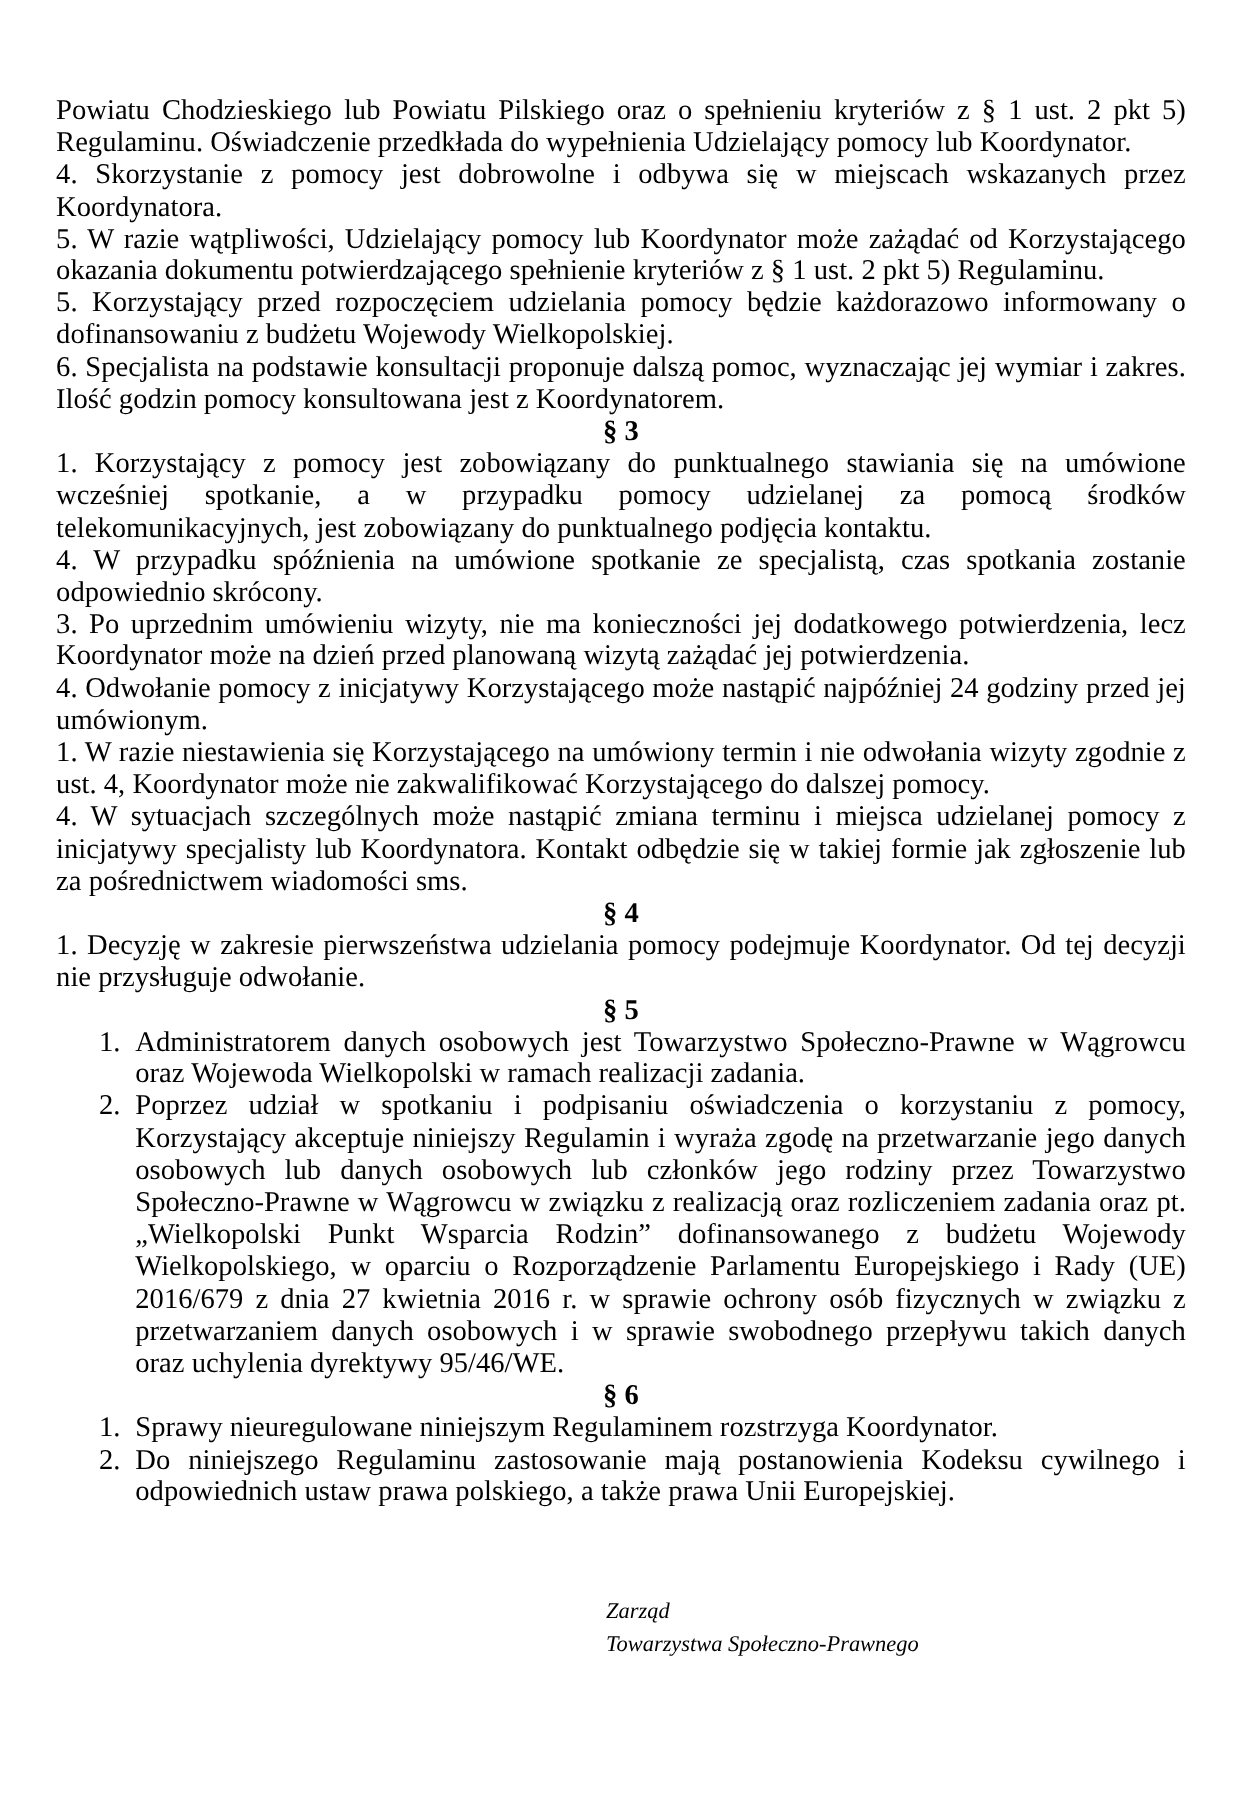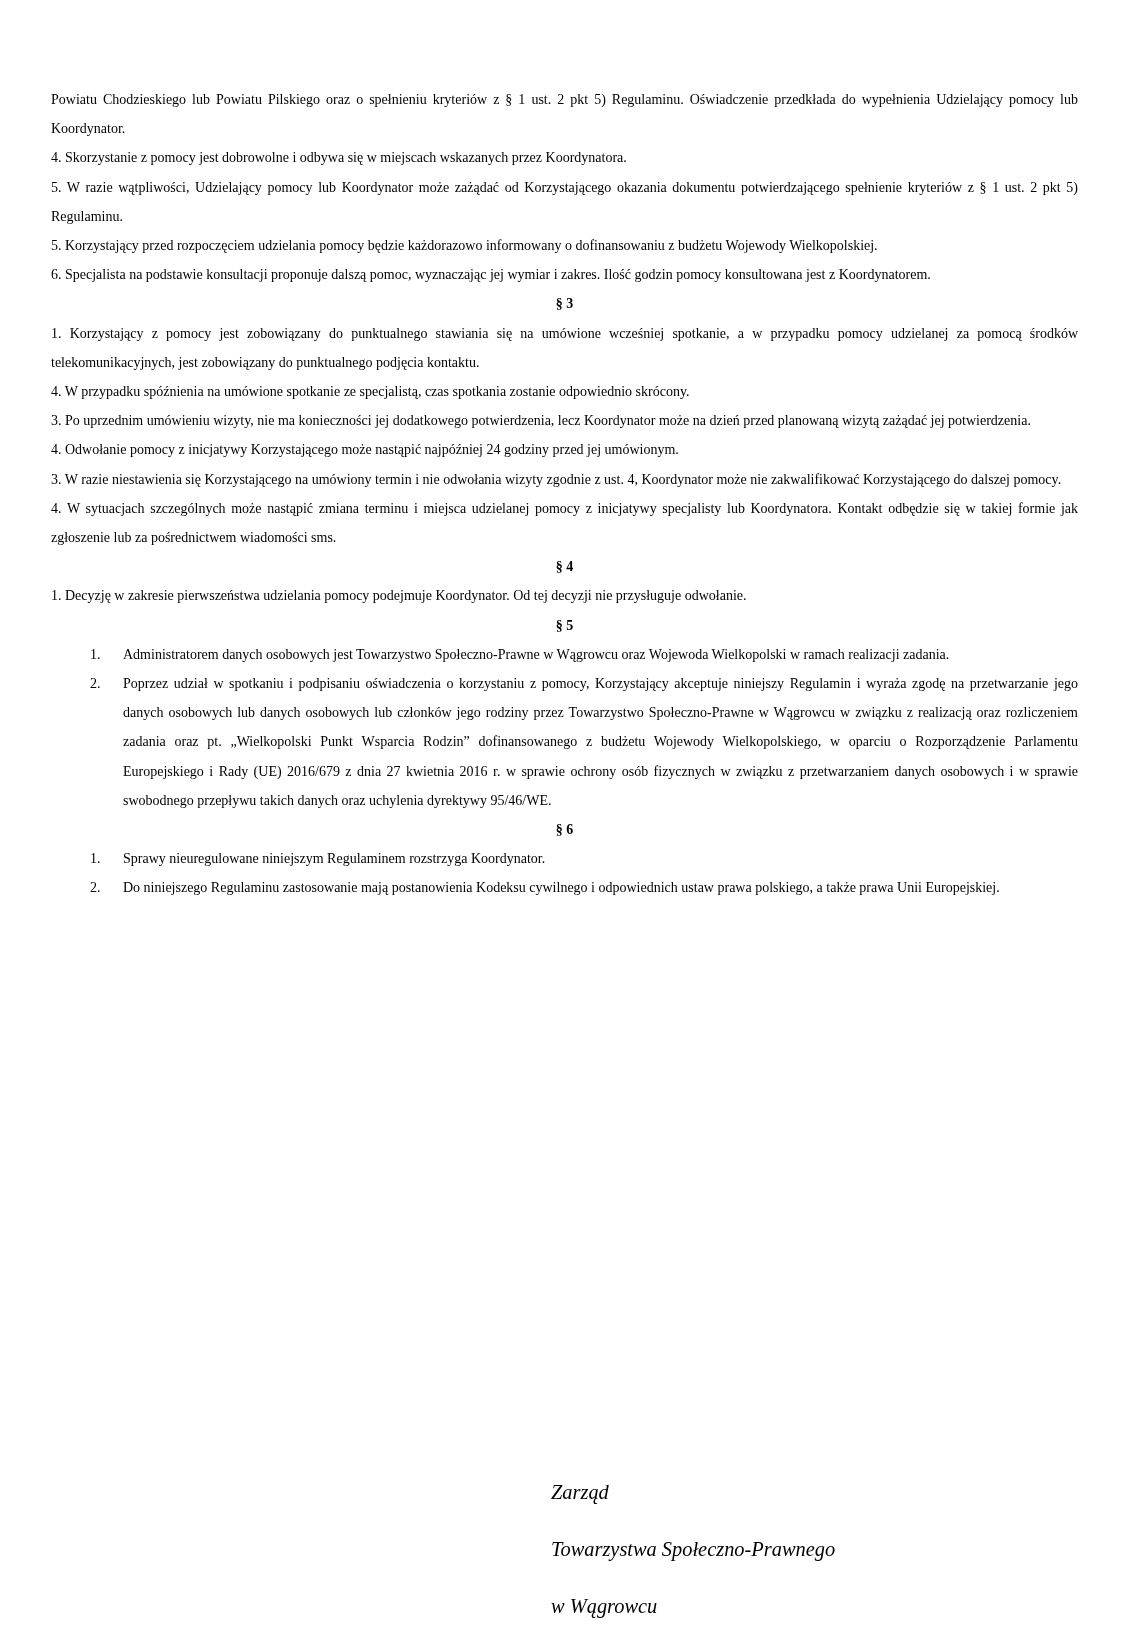--- a/index.html
+++ b/index.html
@@ -9,21 +9,21 @@
     position: relative;
     overflow: hidden;
     font-family: "Liberation Serif", "DejaVu Serif", serif;
     color: #000000;
   }
   .page {
     position: absolute;
     left: 51px;
     top: 85px;
     width: 1027px;
-    font-size: 14px;
+    font-size: 26px;
     line-height: 29.2px;
   }
   .para {
     margin: 0;
     text-align: justify;
     text-align-last: left;
   }
   .section-heading {
     margin: 0;
     text-align: center;
@@ -46,42 +46,42 @@
     top: 0;
   }
   .signature {
     position: absolute;
     left: 551px;
     top: 1451px;
     font-size: 20.4px;
     line-height: 29.8px;
     font-style: italic;
   }
-  .signature div { white-space: nowrap; margin-top: 27px; }
+  .signature div { white-space: nowrap; }
 </style>
 </head>
 <body>
 
 <div class="page">
 
   <div>
     <p class="para">Powiatu Chodzieskiego lub Powiatu Pilskiego oraz o spełnieniu kryteriów z § 1 ust. 2 pkt 5) Regulaminu. Oświadczenie przedkłada do wypełnienia Udzielający pomocy lub Koordynator.</p>
     <p class="para">4. Skorzystanie z pomocy jest dobrowolne i odbywa się w miejscach wskazanych przez Koordynatora.</p>
     <p class="para">5. W razie wątpliwości, Udzielający pomocy lub Koordynator może zażądać od Korzystającego okazania dokumentu potwierdzającego spełnienie kryteriów z § 1 ust. 2 pkt 5) Regulaminu.</p>
     <p class="para">5. Korzystający przed rozpoczęciem udzielania pomocy będzie każdorazowo informowany o dofinansowaniu z budżetu Wojewody Wielkopolskiej.</p>
     <p class="para">6. Specjalista na podstawie konsultacji proponuje dalszą pomoc, wyznaczając jej wymiar i zakres. Ilość godzin pomocy konsultowana jest z Koordynatorem.</p>
   </div>
 
   <div>
     <p class="section-heading">§ 3</p>
     <p class="para">1. Korzystający z pomocy jest zobowiązany do punktualnego stawiania się na umówione wcześniej spotkanie, a w przypadku pomocy udzielanej za pomocą środków telekomunikacyjnych, jest zobowiązany do punktualnego podjęcia kontaktu.</p>
     <p class="para">4. W przypadku spóźnienia na umówione spotkanie ze specjalistą, czas spotkania zostanie odpowiednio skrócony.</p>
     <p class="para">3. Po uprzednim umówieniu wizyty, nie ma konieczności jej dodatkowego potwierdzenia, lecz Koordynator może na dzień przed planowaną wizytą zażądać jej potwierdzenia.</p>
     <p class="para">4. Odwołanie pomocy z inicjatywy Korzystającego może nastąpić najpóźniej 24 godziny przed jej umówionym.</p>
-    <p class="para">3. W razie niestawienia się Korzystającego na umówiony termin i nie odwołania wizyty zgodnie z ust. 4, Koordynator może nie zakwalifikować Korzystającego do dalszej pomocy.</p>
+    <p class="para">1. W razie niestawienia się Korzystającego na umówiony termin i nie odwołania wizyty zgodnie z ust. 4, Koordynator może nie zakwalifikować Korzystającego do dalszej pomocy.</p>
     <p class="para">4. W sytuacjach szczególnych może nastąpić zmiana terminu i miejsca udzielanej pomocy z inicjatywy specjalisty lub Koordynatora. Kontakt odbędzie się w takiej formie jak zgłoszenie lub za pośrednictwem wiadomości sms.</p>
   </div>
 
   <div>
     <p class="section-heading">§ 4</p>
     <p class="para">1. Decyzję w zakresie pierwszeństwa udzielania pomocy podejmuje Koordynator. Od tej decyzji nie przysługuje odwołanie.</p>
   </div>
 
   <div>
     <p class="section-heading">§ 5</p>
@@ -108,14 +108,13 @@
         <span class="num">2.</span>
         <span>Do niniejszego Regulaminu zastosowanie mają postanowienia Kodeksu cywilnego i odpowiednich ustaw prawa polskiego, a także prawa Unii Europejskiej.</span>
       </li>
     </ol>
   </div>
 </div>
 
 <div class="signature">
   <div>Zarząd</div>
   <div>Towarzystwa Społeczno-Prawnego</div>
-  <div>w Wągrowcu</div>
 </div>
 
 </body></html>

